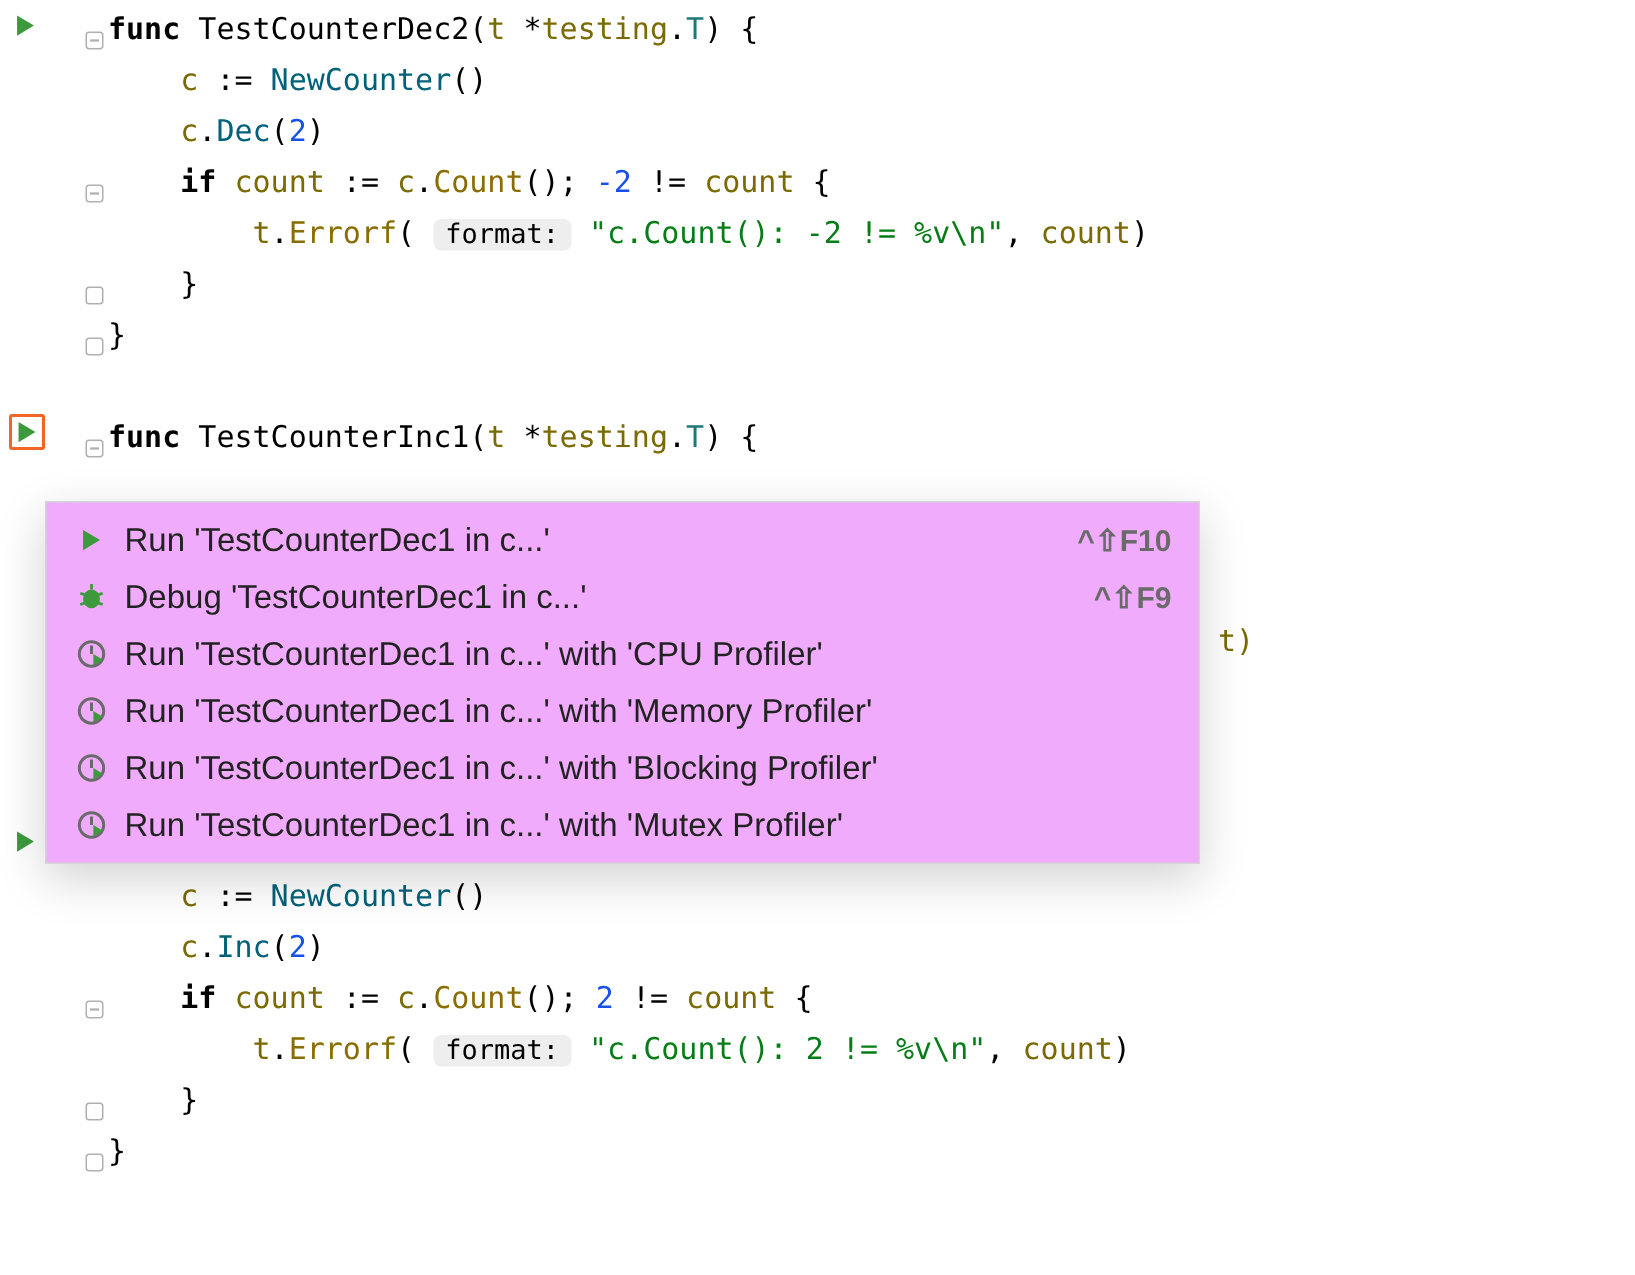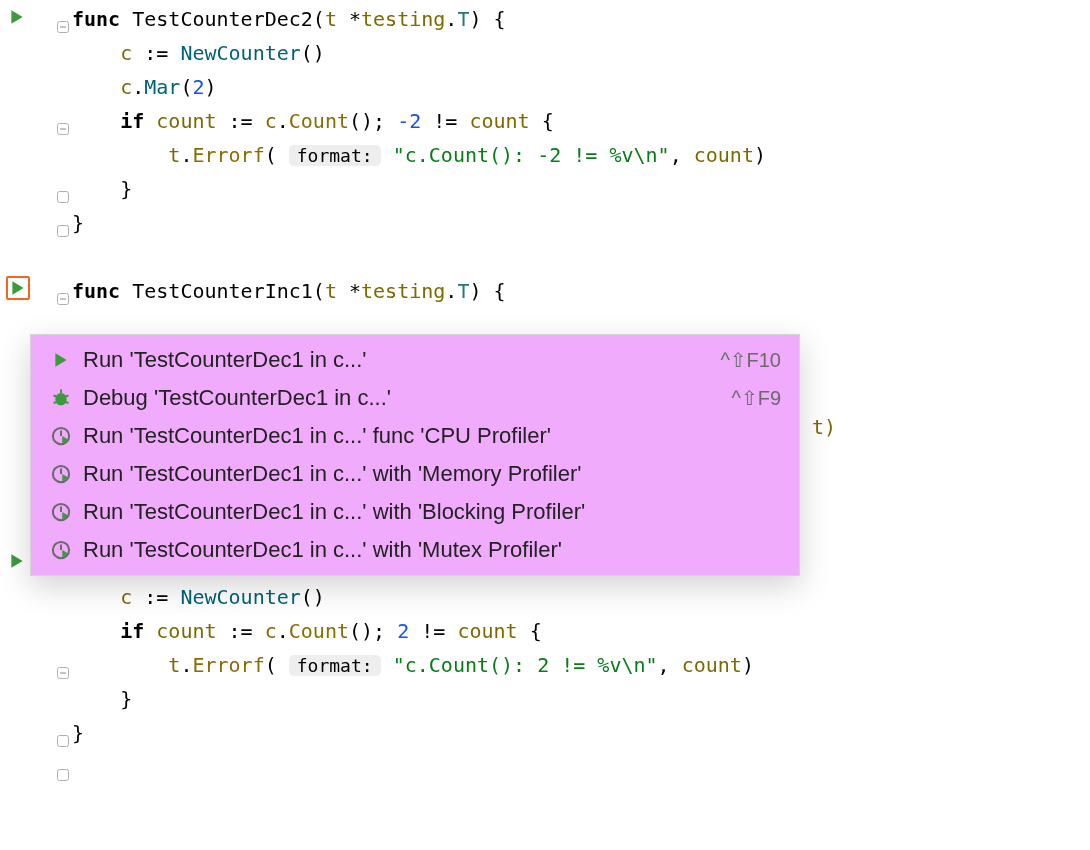--- a/index.html
+++ b/index.html
@@ -106,20 +106,21 @@
     margin-right: 10px;
     flex: none;
     display:flex; align-items:center; justify-content:center;
   }
   .ctx-label { flex: 1; white-space: nowrap; overflow:hidden; text-overflow:ellipsis;}
   .ctx-shortcut {
     color: #6a6a6a;
     font-size: 20px;
     margin-left: 16px;
     white-space: nowrap;
+    font-weight: bold;
   }
 </style>
 </head>
 <body>
 
 <div class="editor">
   <div class="gutter">
 
     <div class="gutter-line">
       <span class="run-icon-gutter">
@@ -214,39 +215,40 @@
             <rect x="1.5" y="1.5" width="11" height="11" rx="2" fill="none" stroke="#b0b0b0"></rect>
           </svg>
       </span>
     </div>
   </div>
 
   <div class="code-area">
 
     <div class="code-line"><span class="k-keyword">func</span> <span>TestCounterDec2</span><span>(</span><span class="k-func">t</span><span> *</span><span class="k-func">testing</span><span>.</span><span class="k-type">T</span><span>)</span><span> {</span></div>
     <div class="code-line">    <span class="k-func">c</span><span> := </span><span class="k-teal">NewCounter</span><span>()</span></div>
-    <div class="code-line">    <span class="k-func">c</span><span>.</span><span class="k-teal">Mar</span><span>(</span><span class="k-num">2</span><span>)</span></div>
+    <div class="code-line">    <span class="k-func">c</span><span>.</span><span class="k-teal">Dec</span><span>(</span><span class="k-num">2</span><span>)</span></div>
     <div class="code-line">    <span class="k-keyword">if</span><span class="k-func"> count</span><span> := </span><span class="k-func">c</span><span>.</span><span class="k-call">Count</span><span>(); </span><span class="k-num">-2</span><span> != </span><span class="k-func">count</span><span> {</span></div>
     <div class="code-line">        <span class="k-func">t</span><span>.</span><span class="k-call">Errorf</span><span>( </span><span class="hint-box">format:</span> <span class="k-str">"c.Count(): -2 != %v\n"</span><span>, </span><span class="k-func">count</span><span>)</span></div>
     <div class="code-line">    <span>}</span></div>
     <div class="code-line"><span>}</span></div>
     <div class="code-line"></div>
 
     <div class="code-line"><span class="k-keyword">func</span> <span>TestCounterInc1</span><span>(</span><span class="k-func">t</span><span> *</span><span class="k-func">testing</span><span>.</span><span class="k-type">T</span><span>)</span><span> {</span></div>
 
     <div class="code-line"></div>
     <div class="code-line"></div>
     <div class="code-line"></div>
     <div class="code-line" style="padding-left:740px;"><span class="k-func">t)</span></div>
     <div class="code-line"></div>
     <div class="code-line"></div>
     <div class="code-line"></div>
     <div class="code-line"></div>
 
     <div class="code-line">    <span class="k-func">c</span><span> := </span><span class="k-teal">NewCounter</span><span>()</span></div>
+    <div class="code-line">    <span class="k-func">c</span><span>.</span><span class="k-teal">Inc</span><span>(</span><span class="k-num">2</span><span>)</span></div>
     <div class="code-line">    <span class="k-keyword">if</span><span class="k-func"> count</span><span> := </span><span class="k-func">c</span><span>.</span><span class="k-call">Count</span><span>(); </span><span class="k-num">2</span><span> != </span><span class="k-func">count</span><span> {</span></div>
     <div class="code-line">        <span class="k-func">t</span><span>.</span><span class="k-call">Errorf</span><span>( </span><span class="hint-box">format:</span> <span class="k-str">"c.Count(): 2 != %v\n"</span><span>, </span><span class="k-func">count</span><span>)</span></div>
     <div class="code-line">    <span>}</span></div>
     <div class="code-line"><span>}</span></div>
   </div>
 </div>
 
 <div class="ctx-menu">
   <div class="ctx-item">
     <span class="ctx-icon">
@@ -272,21 +274,21 @@
     <span class="ctx-shortcut">^⇧F9</span>
   </div>
   <div class="ctx-item">
     <span class="ctx-icon">
         <svg viewBox="0 0 16 16" width="20" height="20">
           <circle cx="8" cy="8" r="6.5" fill="none" stroke="#6a6a6a" stroke-width="1.6"></circle>
           <line x1="8" y1="8" x2="8" y2="3.5" stroke="#6a6a6a" stroke-width="1.6"></line>
           <polygon points="9,8 14,11 9,14" fill="#3c9a3c"></polygon>
         </svg>
       </span>
-    <span class="ctx-label">Run 'TestCounterDec1 in c...' func 'CPU Profiler'</span>
+    <span class="ctx-label">Run 'TestCounterDec1 in c...' with 'CPU Profiler'</span>
   </div>
   <div class="ctx-item">
     <span class="ctx-icon">
         <svg viewBox="0 0 16 16" width="20" height="20">
           <circle cx="8" cy="8" r="6.5" fill="none" stroke="#6a6a6a" stroke-width="1.6"></circle>
           <line x1="8" y1="8" x2="8" y2="3.5" stroke="#6a6a6a" stroke-width="1.6"></line>
           <polygon points="9,8 14,11 9,14" fill="#3c9a3c"></polygon>
         </svg>
       </span>
     <span class="ctx-label">Run 'TestCounterDec1 in c...' with 'Memory Profiler'</span>

